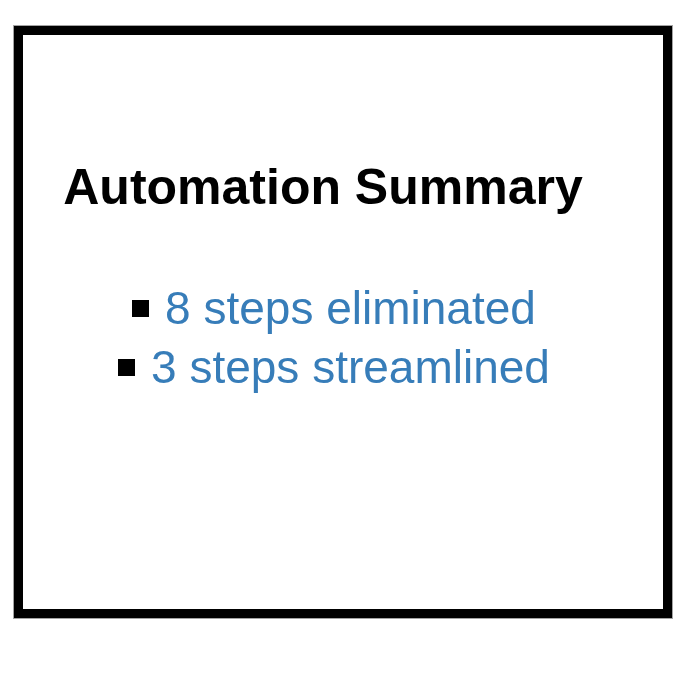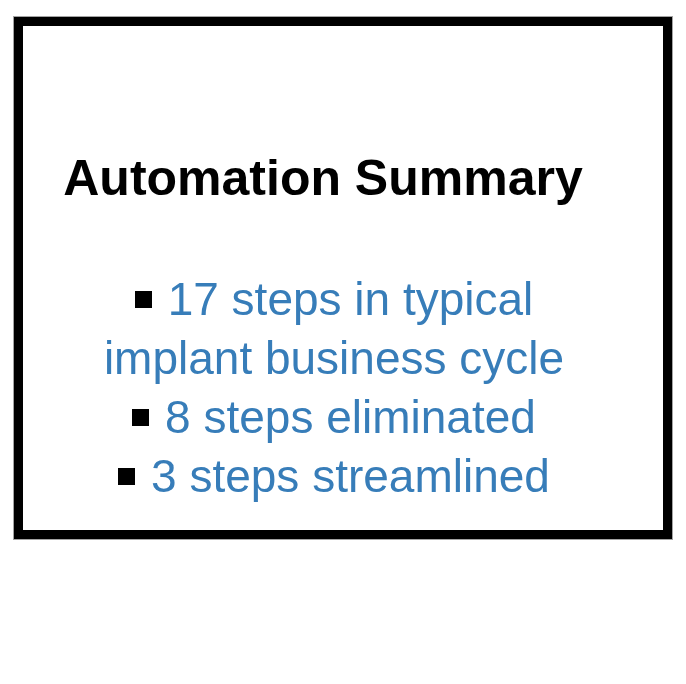--- a/index.html
+++ b/index.html
@@ -13,23 +13,23 @@
   }
   .canvas {
     position: relative;
     width: 686px;
     height: 684px;
     background: var(--bg, #ffffff);
   }
   .frame {
     position: absolute;
     left: 14px;
-    top: 17px;
+    top: 26px;
     width: 658px;
-    height: 522px;
+    height: 592px;
     box-sizing: border-box;
     border: 9px solid var(--border, #000000);
     outline: 1px solid #a3a3a3;
     background: var(--bg, #ffffff);
   }
   .content {
     box-sizing: border-box;
     width: 100%;
     height: 100%;
     padding-top: 124px;
@@ -73,23 +73,20 @@
 <body>
 
 <div class="canvas">
   <div class="frame">
     <div class="content">
 
       <h1 class="slide-title">Automation Summary</h1>
 
       <ul class="bullet-list">
         <li>
-          <span class="sq"></span><span>17 steps in typical implant business cycle</span>
-        </li>
-        <li>
           <span class="sq"></span><span>8 steps eliminated</span>
         </li>
         <li>
           <span class="sq"></span><span>3 steps streamlined</span>
         </li>
       </ul>
 
     </div>
   </div>
 </div>

